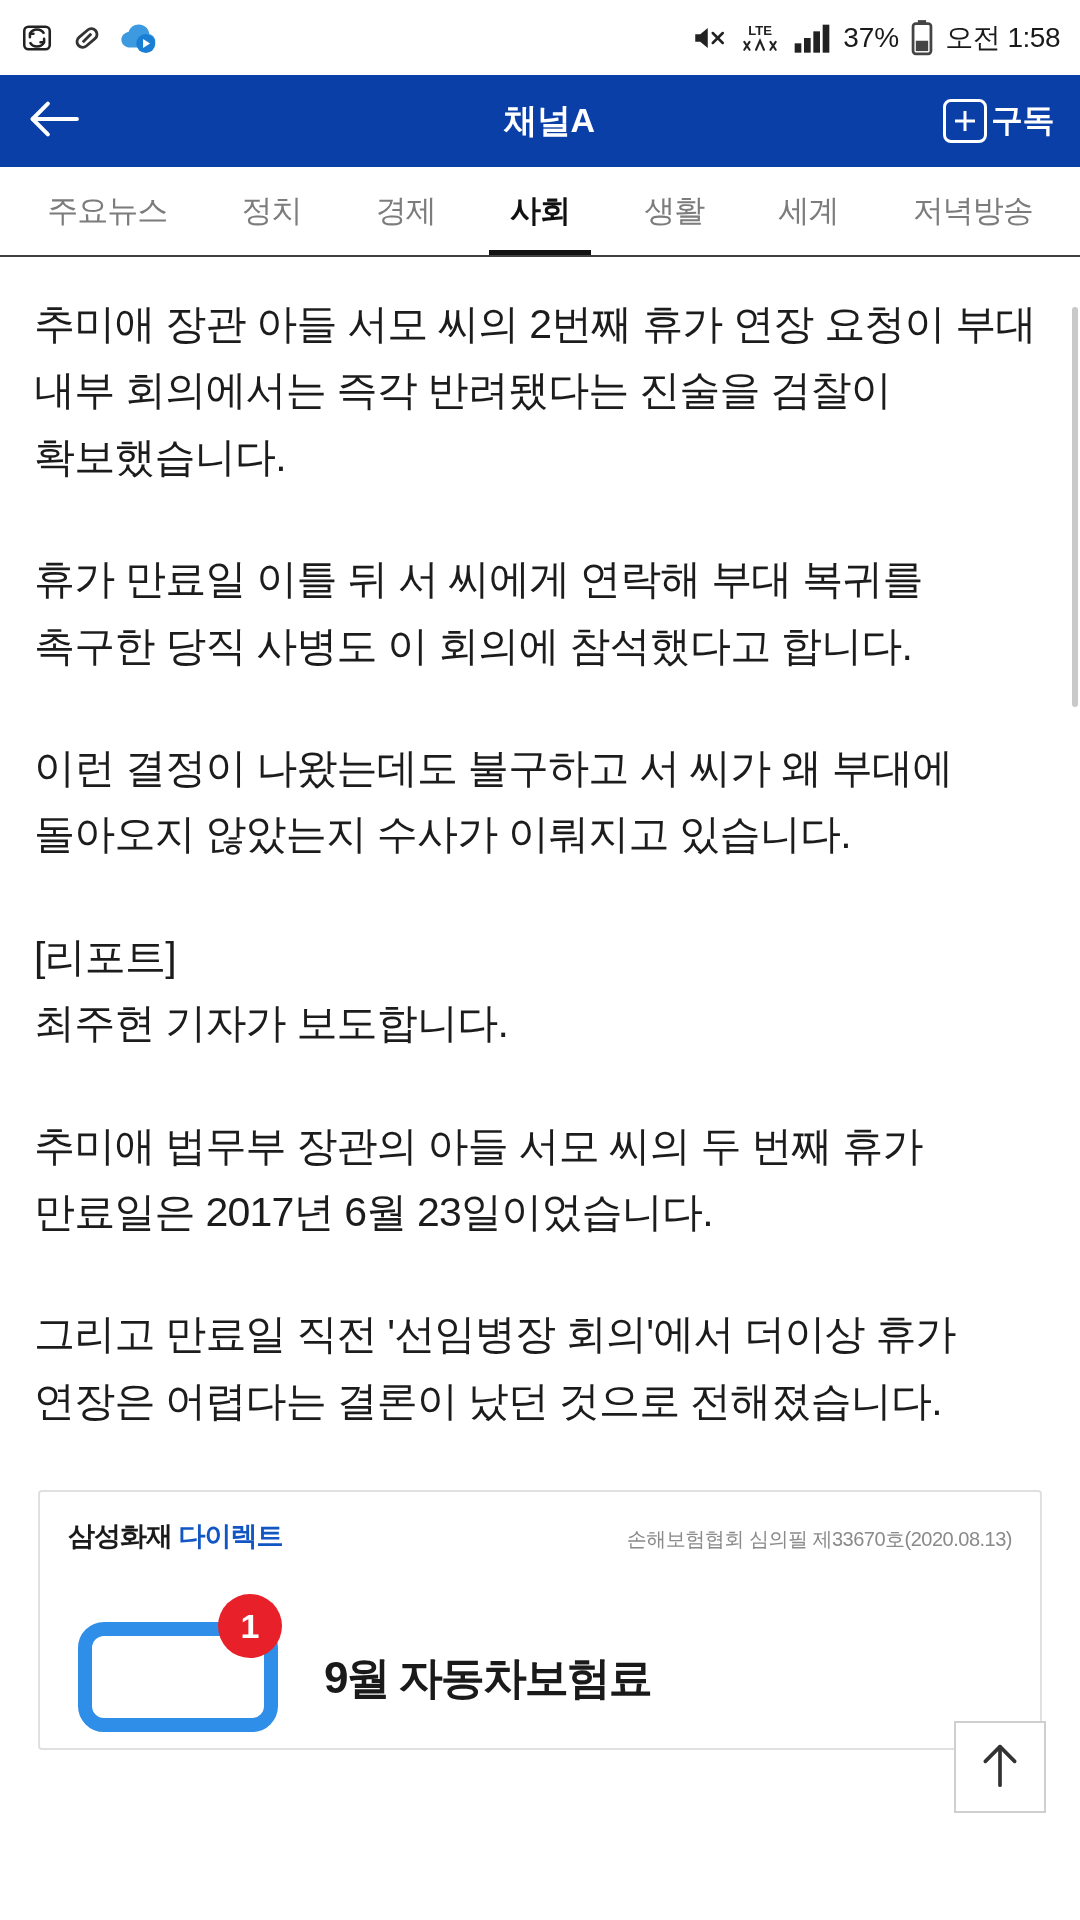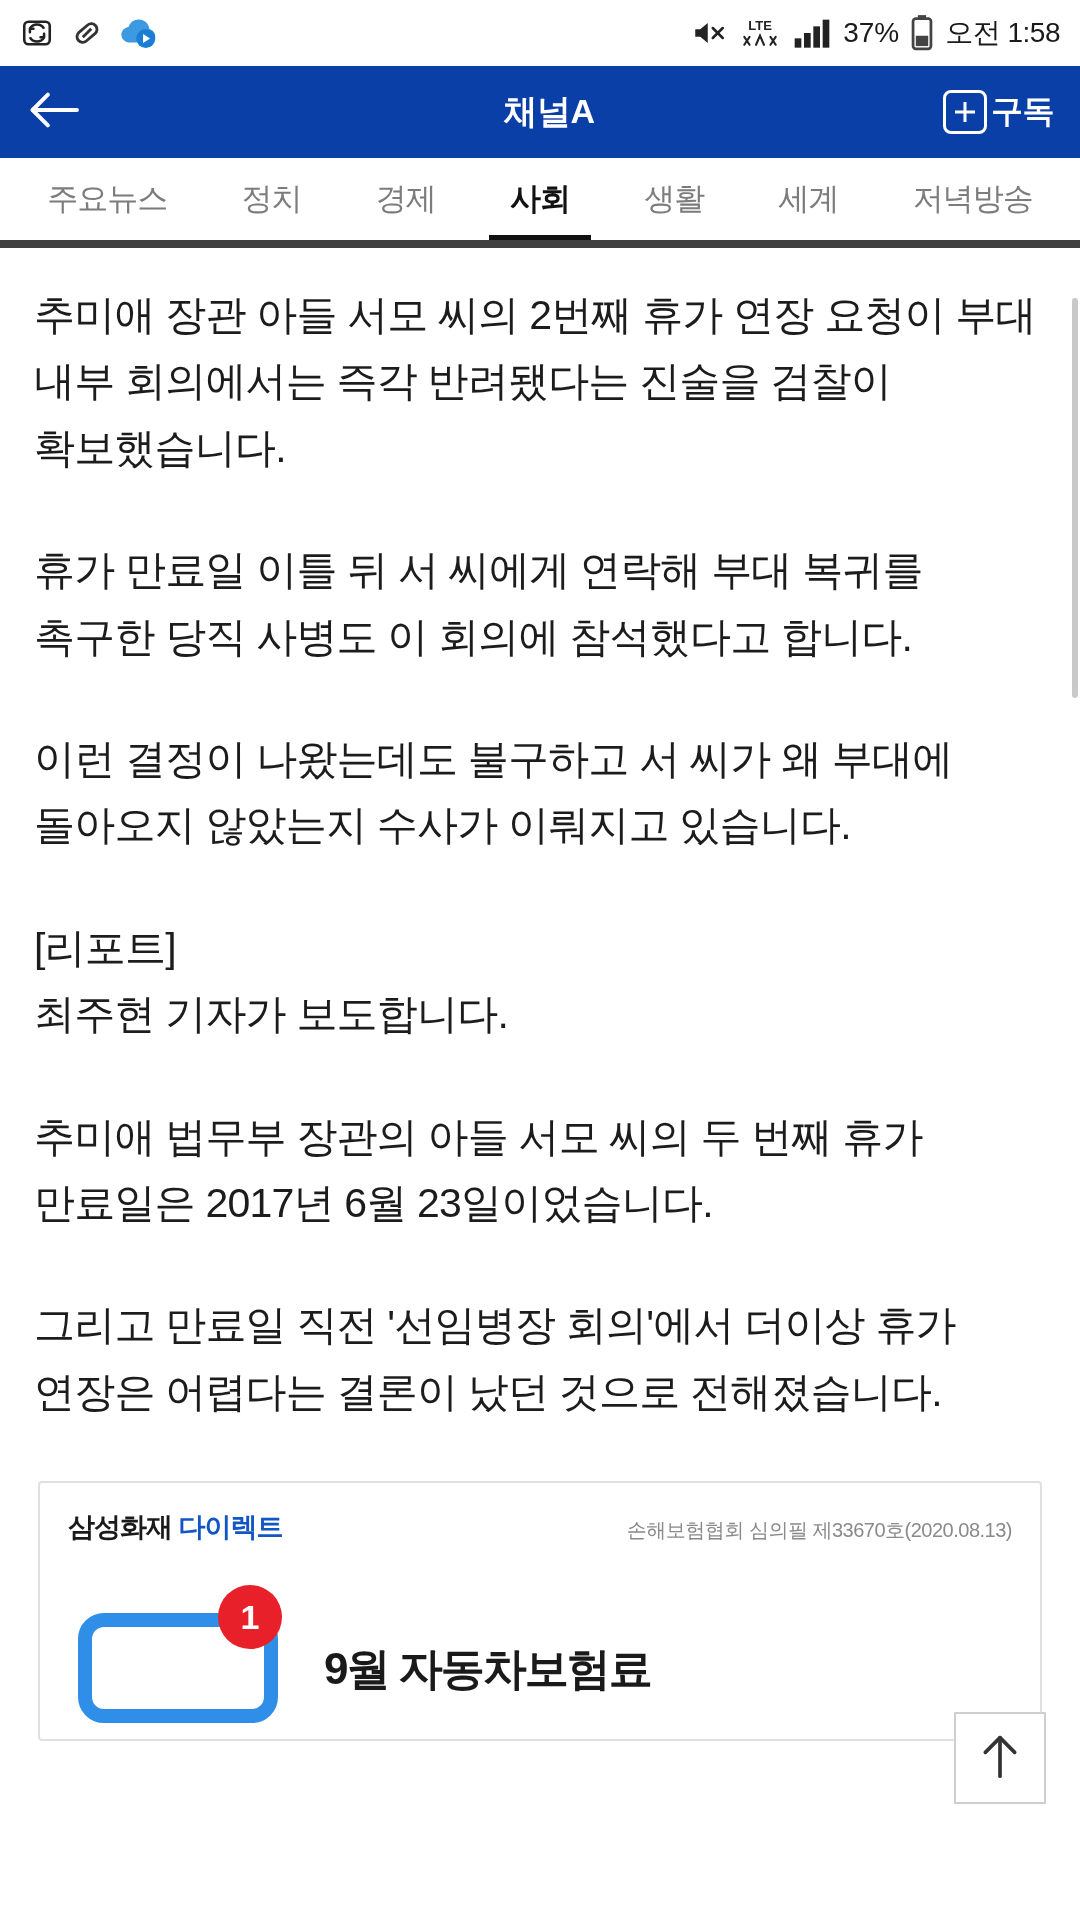--- a/index.html
+++ b/index.html
@@ -6,21 +6,21 @@
   html, body {
     width: 1080px;
     height: 1920px;
     background: #ffffff;
     font-family: "Liberation Sans", sans-serif;
     overflow: hidden;
   }
 
   
   .statusbar {
-    height: 66px;
+    height: 75px;
     background: #ffffff;
     display: flex;
     align-items: center;
     padding: 0 20px;
     color: #1a1a1a;
   }
   .status-left {
     display: flex;
     align-items: center;
     gap: 16px;
@@ -95,21 +95,21 @@
     letter-spacing: -0.5px;
   }
 
   
   .tabs {
     height: 90px;
     background: #ffffff;
     display: flex;
     align-items: stretch;
     padding: 0 10px;
-    border-bottom: 8px solid #404040;
+    border-bottom: 2px solid #404040;
     overflow: hidden;
   }
   .tab {
     flex: 1 1 auto;
     display: flex;
     align-items: center;
     justify-content: center;
     position: relative;
     font-size: 31px;
     color: #7c7c7c;

